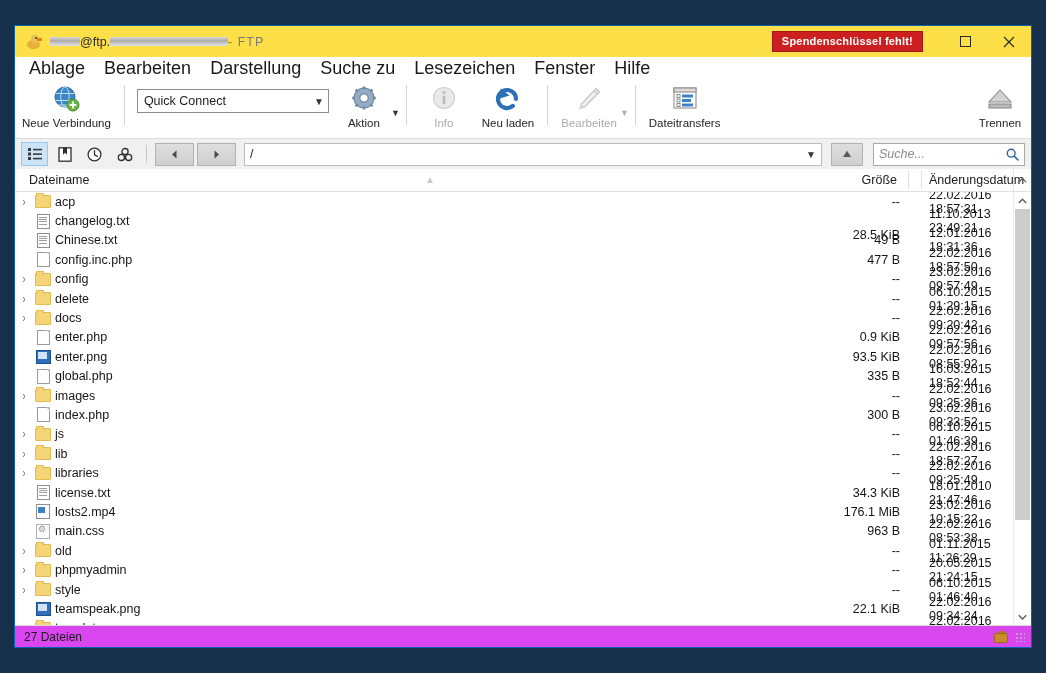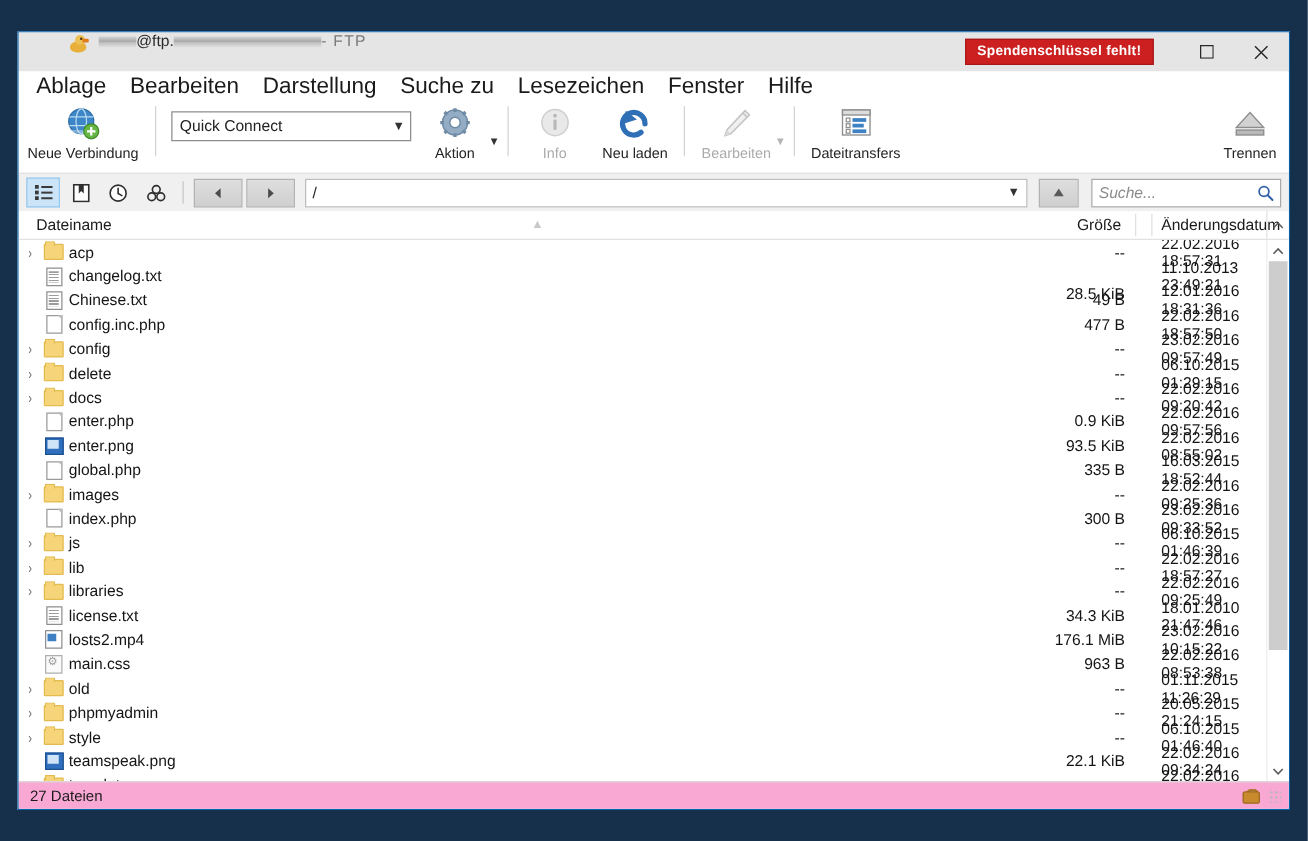--- a/index.html
+++ b/index.html
@@ -15,22 +15,22 @@
   .window{
     position:absolute;left:14px;top:25px;width:1018px;height:623px;
     background:#ffffff;
     border:1px solid #0a64ad;
     box-sizing:border-box;
     display:flex;flex-direction:column;
   }
 
   
   .titlebar{
-    height:31px;flex:0 0 31px;background:#e5e5e5;
-    display:flex;align-items:flex-start;position:relative;padding-left:29px;
+    height:31px;flex:0 0 31px;background:#fde047;
+    display:flex;align-items:center;position:relative;
   }
   .duck-icon{width:18px;height:18px;margin-left:10px;flex:0 0 18px;position:relative;}
   .duck-body{position:absolute;left:2px;top:7px;width:13px;height:9px;background:#e8b03a;border-radius:50% 50% 45% 45%;}
   .duck-head{position:absolute;left:6px;top:2px;width:8px;height:8px;background:#edc055;border-radius:50%;}
   .duck-beak{position:absolute;left:12px;top:5px;width:5px;height:3px;background:#e07b1a;border-radius:1px;}
   .duck-eye{position:absolute;left:10px;top:4px;width:2px;height:2px;background:#4a3414;border-radius:50%;}
 
   .title-text{
     margin-left:7px;font-size:12.5px;color:#1b1b1b;
     display:flex;align-items:center;gap:0px;white-space:nowrap;
@@ -164,21 +164,21 @@
   .vscroll{
     width:17px;flex:0 0 17px;background:#ffffff;border-left:1px solid #ececec;
     display:flex;flex-direction:column;
   }
   .sc-arrow{height:17px;display:flex;align-items:center;justify-content:center;color:#5e5e5e;font-size:9px;}
   .sc-track{flex:1;position:relative;background:#ffffff;}
   .sc-thumb{position:absolute;left:1px;right:1px;top:0;height:78%;background:#cdcdcd;}
 
   
   .statusbar{
-    height:21px;flex:0 0 21px;background:#f9a8d4;border-top:1px solid #d9d9d9;
+    height:21px;flex:0 0 21px;background:#d946ef;border-top:1px solid #d9d9d9;
     display:flex;align-items:center;padding:0 4px 0 9px;position:relative;
   }
   .status-text{font-size:12px;color:#1a1a1a;}
   .lock{margin-left:auto;width:12px;height:12px;position:relative;margin-right:8px;}
   .lock-body{position:absolute;left:0;bottom:0;width:12px;height:8px;background:#c98a2e;border:1px solid #9b6a1f;border-radius:2px;}
   .lock-sh{position:absolute;left:3px;top:0;width:6px;height:6px;border:2px solid #b0782a;border-bottom:none;border-radius:4px 4px 0 0;}
   .grip{width:11px;height:11px;margin-right:2px;
     background-image:radial-gradient(#b6b6b6 1px, transparent 1.2px);
     background-size:4px 4px;background-position:1px 1px;opacity:.85;}
 </style>

